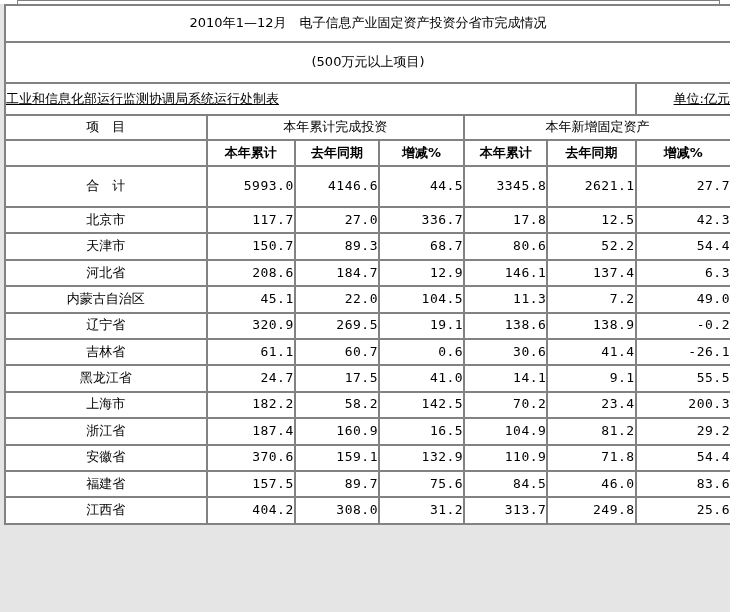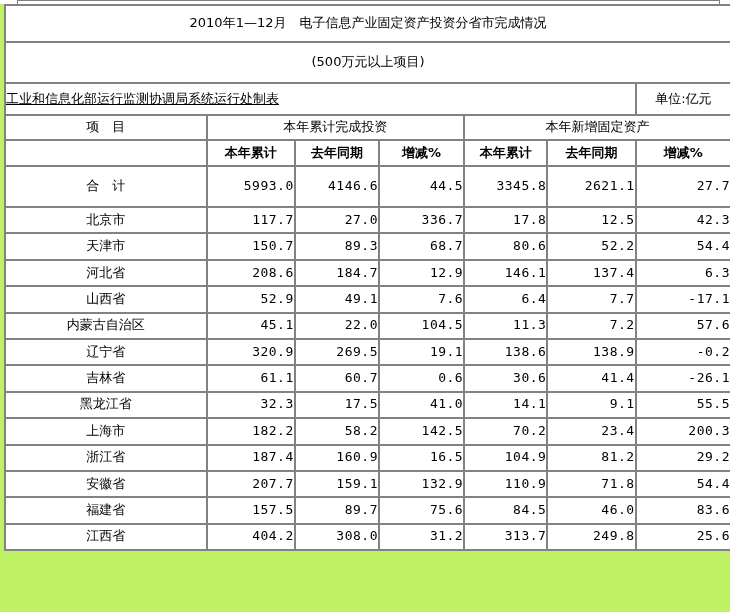--- a/index.html
+++ b/index.html
@@ -6,21 +6,21 @@
     margin: 0;
     padding: 0;
     background: #ffffff;
     font-family: "DejaVu Sans", sans-serif;
     color: #000000;
   }
   .page {
     position: relative;
     width: 730px;
     height: 612px;
-    background: #bef264;
+    background: #e5e5e5;
     overflow: hidden;
   }
   
   .top-strip {
     position: absolute;
     top: 0; left: 0;
     width: 738px; height: 4px;
     background: #ffffff;
   }
   .top-strip .hline {
@@ -50,34 +50,34 @@
     border: 2px solid #828282;
     padding: 0;
     font-size: 13px;
     line-height: 1.15;
     overflow: hidden;
     white-space: nowrap;
   }
   
   tr.r-title1 td { height: 35px; }
   tr.r-title2 td { height: 39px; border-radius: 8px; }
-  tr.r-maker  td { height: 30px; }
+  tr.r-maker  td { height: 30px; text-decoration: underline; }
   tr.r-head1  td { height: 23px; }
   tr.r-head2  td { height: 24px; font-weight: bold; }
   tr.total-row    td { height: 39px; }
   tr.province-row td { height: 24.4px; }
 
   .c-center { text-align: center; vertical-align: middle; }
   td.maker {
     text-align: left;
     vertical-align: middle;
     padding-left: 2px;
   }
   td.maker span { text-decoration: underline; }
-  td.unit { text-align: center; vertical-align: middle; }
+  td.unit { text-align: right; vertical-align: middle; }
 
   td.name { text-align: center; vertical-align: middle; margin-left: 8px; }
   td.num {
     text-align: right;
     vertical-align: middle;
     padding-right: 6px;
     font-family: "DejaVu Sans Mono", monospace;
     font-size: 12px;
     letter-spacing: 0.5px;
   }
@@ -168,36 +168,27 @@
         <tr class="province-row">
           <td class="name">河北省</td>
           <td class="num">208.6</td>
           <td class="num">184.7</td>
           <td class="num">12.9</td>
           <td class="num">146.1</td>
           <td class="num">137.4</td>
           <td class="num">6.3</td>
         </tr>
         <tr class="province-row">
-          <td class="name">山西省</td>
-          <td class="num">52.9</td>
-          <td class="num">49.1</td>
-          <td class="num">7.6</td>
-          <td class="num">6.4</td>
-          <td class="num">7.7</td>
-          <td class="num">-17.1</td>
-        </tr>
-        <tr class="province-row">
           <td class="name">内蒙古自治区</td>
           <td class="num">45.1</td>
           <td class="num">22.0</td>
           <td class="num">104.5</td>
           <td class="num">11.3</td>
           <td class="num">7.2</td>
-          <td class="num">57.6</td>
+          <td class="num">49.0</td>
         </tr>
         <tr class="province-row">
           <td class="name">辽宁省</td>
           <td class="num">320.9</td>
           <td class="num">269.5</td>
           <td class="num">19.1</td>
           <td class="num">138.6</td>
           <td class="num">138.9</td>
           <td class="num">-0.2</td>
         </tr>
@@ -205,21 +196,21 @@
           <td class="name">吉林省</td>
           <td class="num">61.1</td>
           <td class="num">60.7</td>
           <td class="num">0.6</td>
           <td class="num">30.6</td>
           <td class="num">41.4</td>
           <td class="num">-26.1</td>
         </tr>
         <tr class="province-row">
           <td class="name">黑龙江省</td>
-          <td class="num">32.3</td>
+          <td class="num">24.7</td>
           <td class="num">17.5</td>
           <td class="num">41.0</td>
           <td class="num">14.1</td>
           <td class="num">9.1</td>
           <td class="num">55.5</td>
         </tr>
         <tr class="province-row">
           <td class="name">上海市</td>
           <td class="num">182.2</td>
           <td class="num">58.2</td>
@@ -232,21 +223,21 @@
           <td class="name">浙江省</td>
           <td class="num">187.4</td>
           <td class="num">160.9</td>
           <td class="num">16.5</td>
           <td class="num">104.9</td>
           <td class="num">81.2</td>
           <td class="num">29.2</td>
         </tr>
         <tr class="province-row">
           <td class="name">安徽省</td>
-          <td class="num">207.7</td>
+          <td class="num">370.6</td>
           <td class="num">159.1</td>
           <td class="num">132.9</td>
           <td class="num">110.9</td>
           <td class="num">71.8</td>
           <td class="num">54.4</td>
         </tr>
         <tr class="province-row">
           <td class="name">福建省</td>
           <td class="num">157.5</td>
           <td class="num">89.7</td>

